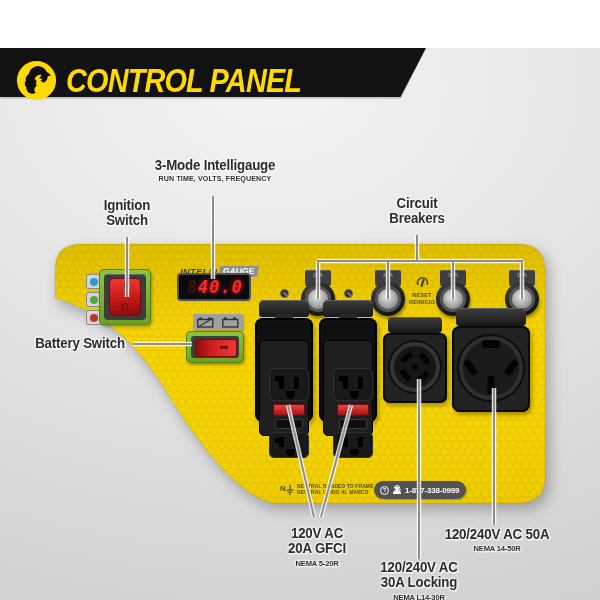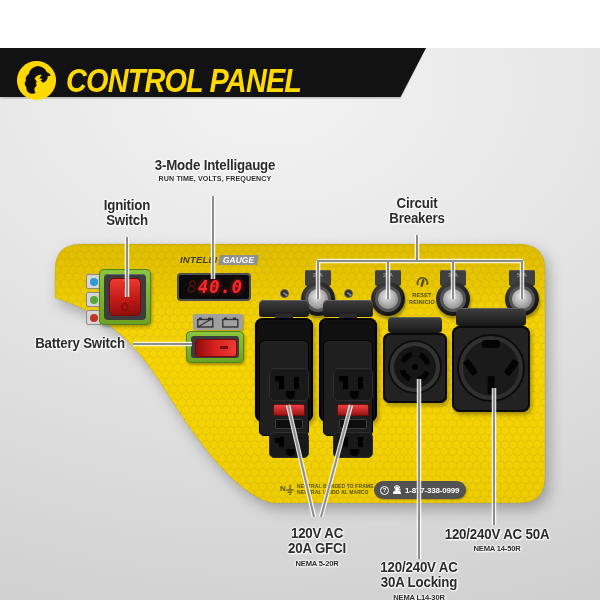--- a/index.html
+++ b/index.html
@@ -48,21 +48,21 @@
   #ign-bezel{left:99px;top:221px;width:52px;height:56px;border-radius:5px;
     background:linear-gradient(#8cc63e,#6ca021);box-shadow:inset 0 0 0 1px #55801a,1px 2px 3px rgba(0,0,0,.3);}
   #ign-housing{left:104px;top:226px;width:42px;height:46px;background:#3d3d3d;border-radius:4px;
     box-shadow:inset 0 1px 0 #676767;}
   #ign-rocker{left:109px;top:230px;width:32px;height:38px;border-radius:5px;border:1px solid #7a0a0a;
     background:linear-gradient(175deg,#ef3b33,#c21a16 55%,#8e0d0d);
     display:flex;flex-direction:column;justify-content:space-between;align-items:center;
     font-weight:800;color:#7d0c0c;font-size:10px;line-height:11px;padding:2px 0;box-sizing:border-box;}
 
   
-  #gauge-brand{left:180px;top:206px;display:flex;gap:2px;align-items:center;}
+  #gauge-brand{left:180px;top:218px;display:flex;gap:2px;}
   #gauge-brand .b1{font-style:italic;font-weight:900;font-size:9.5px;color:#3f3f3f;letter-spacing:.2px;}
   #gauge-brand .b2{font-size:8.5px;font-weight:700;color:#fff;background:#909090;
     padding:0 4px;transform:skewX(-10deg);}
   #gauge-display{left:177px;top:225px;width:74px;height:28px;background:#0b0b0b;border:2px solid #505050;
     border-radius:4px;display:flex;align-items:center;justify-content:flex-end;padding-right:6px;
     box-sizing:border-box;font-family:"DejaVu Sans Mono",monospace;font-weight:bold;font-style:italic;
     font-size:17px;letter-spacing:1px;}
   #gauge-display .ghost{color:#441111;}
   #gauge-display .val{color:#ff2727;text-shadow:0 0 5px rgba(255,40,40,.8);}
 

